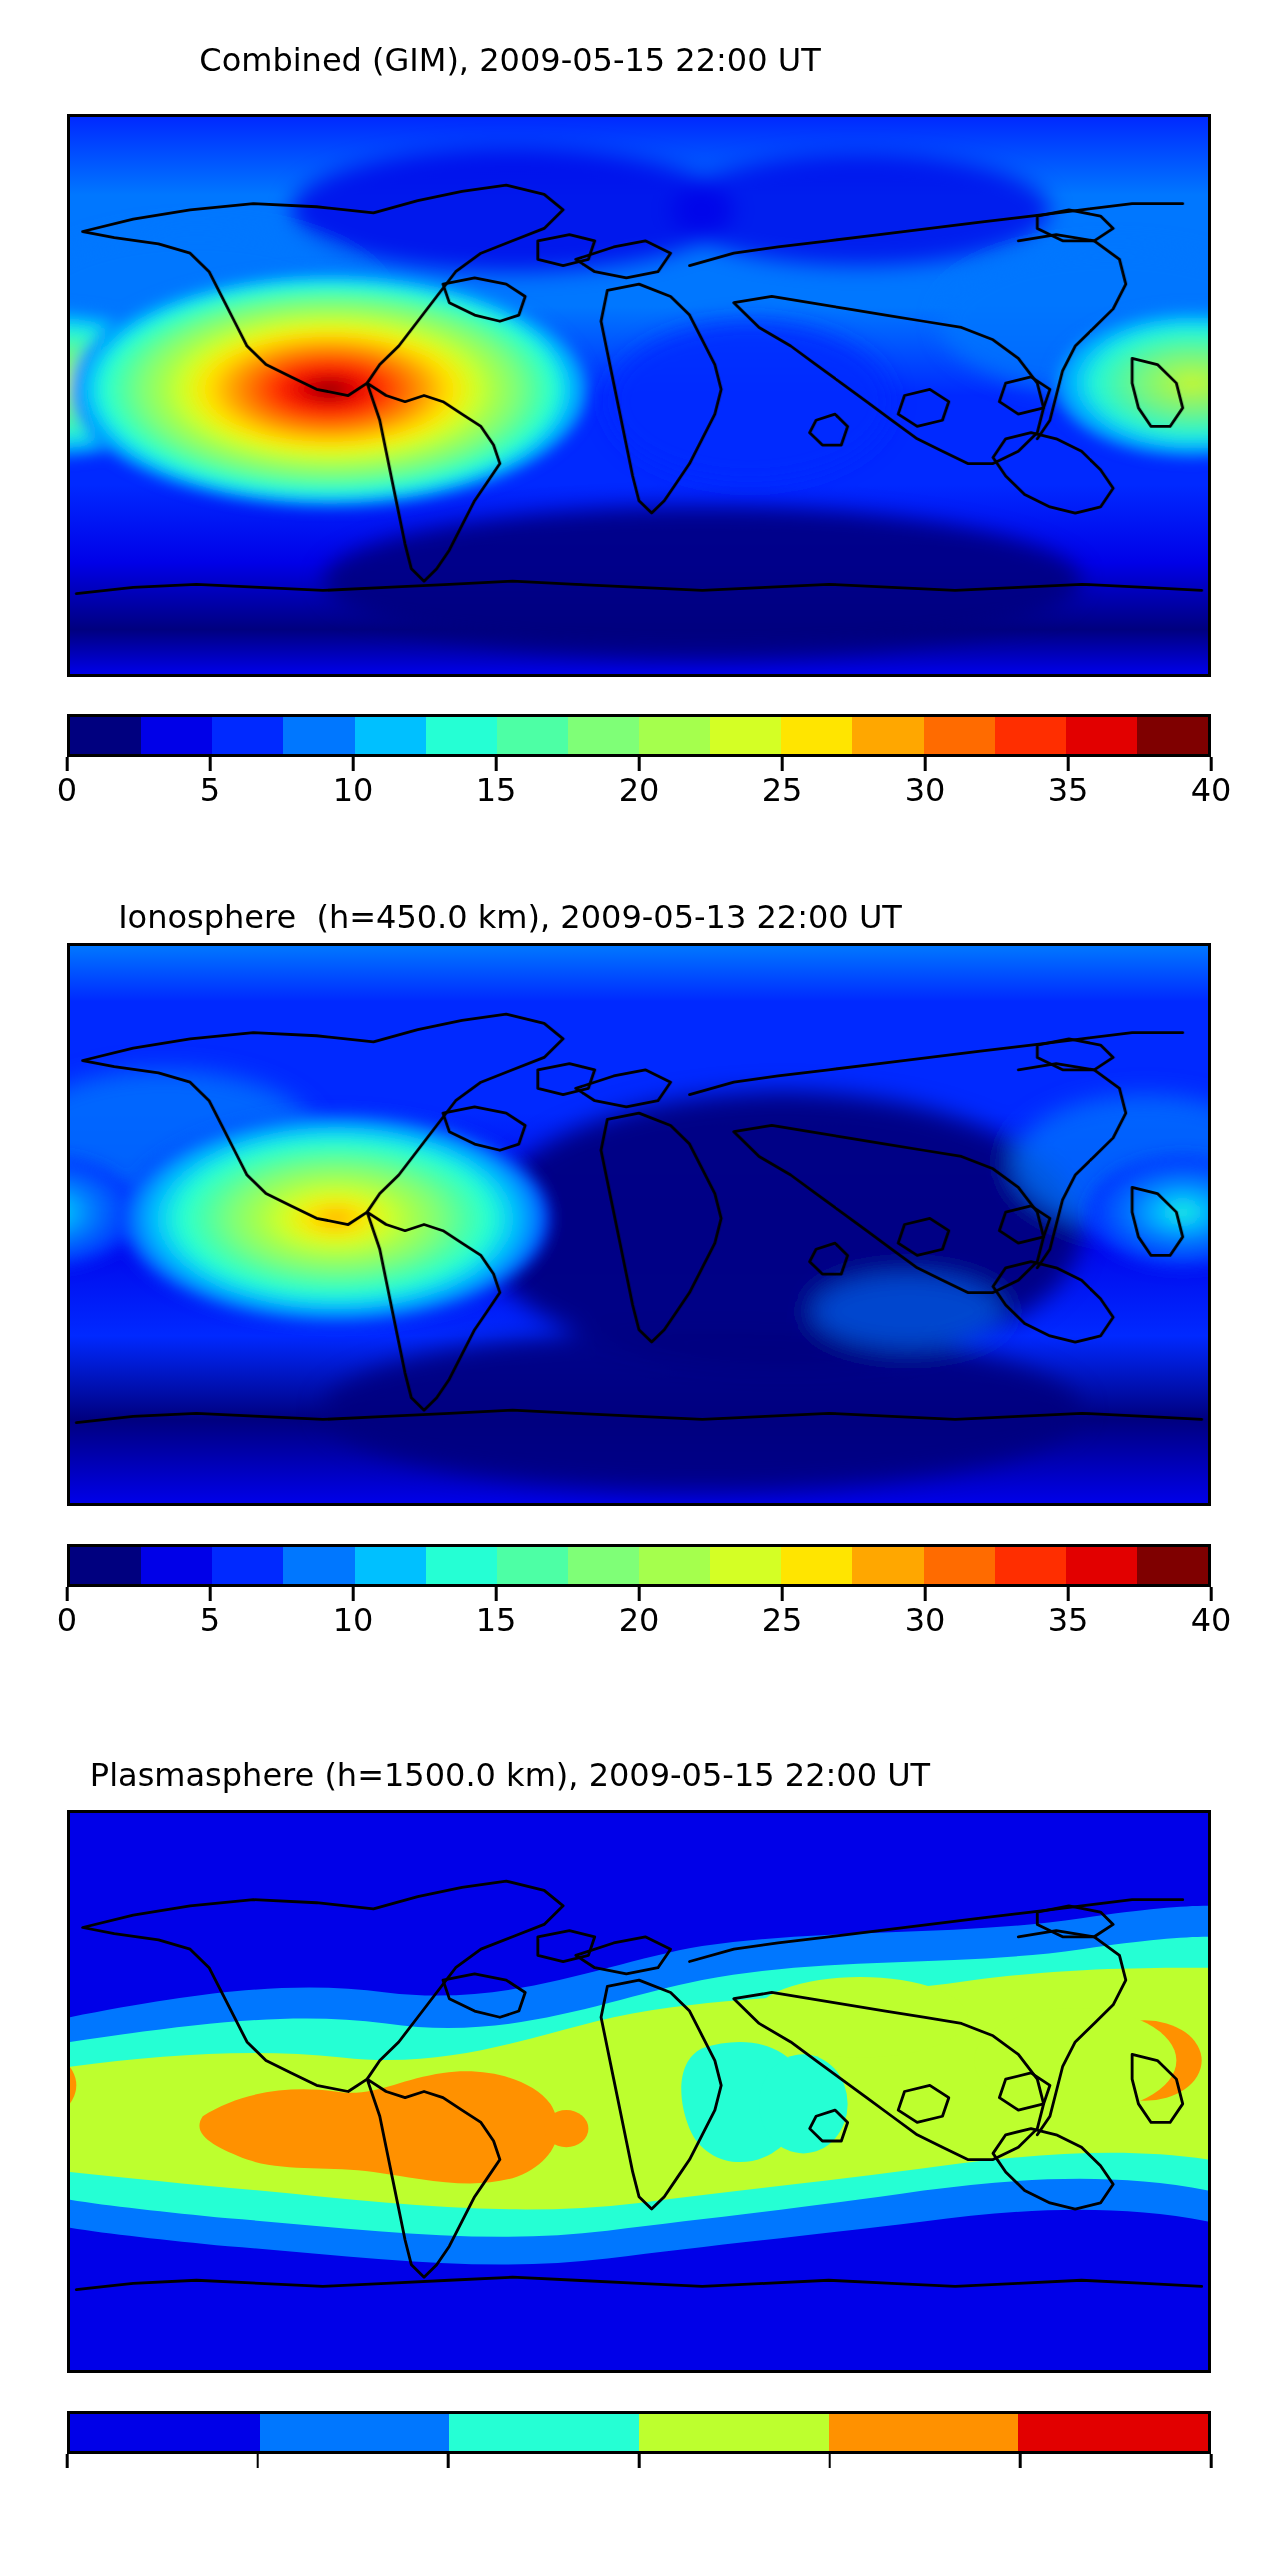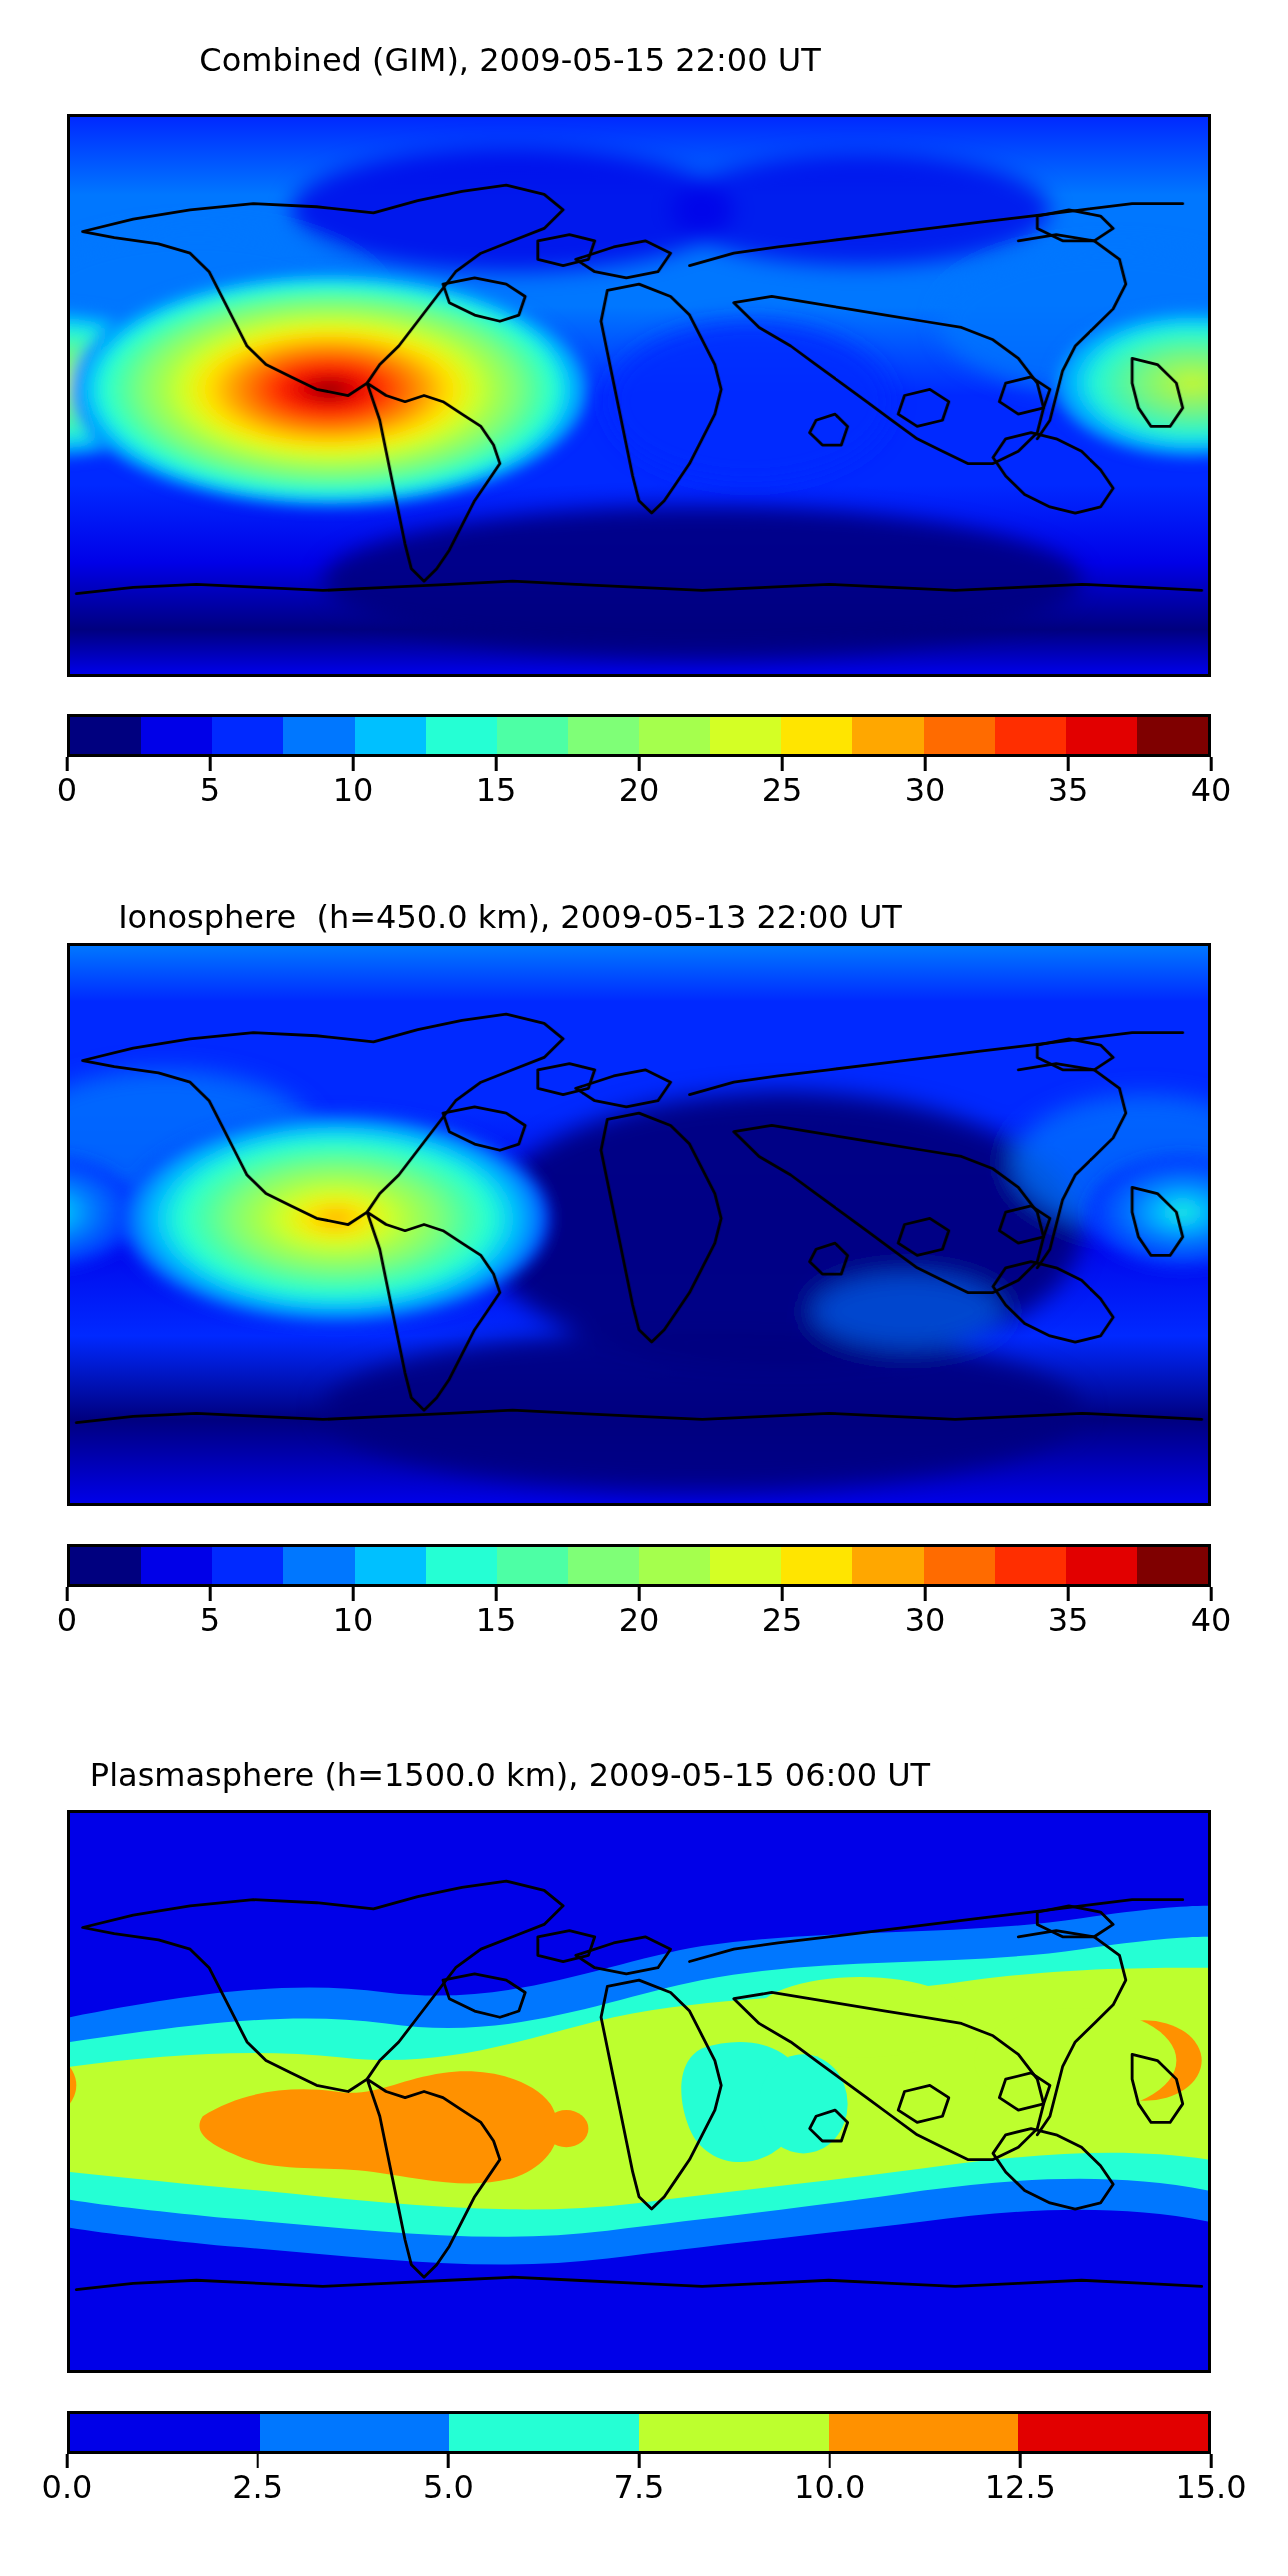--- a/index.html
+++ b/index.html
@@ -280,21 +280,21 @@
         <span class="lb" style="left:50%">20</span>
         <span class="lb" style="left:62.5%">25</span>
         <span class="lb" style="left:75%">30</span>
         <span class="lb" style="left:87.5%">35</span>
         <span class="lb" style="left:100%">40</span>
       </div>
     </div>
   </div>
 
   <div class="panel" style="top:1717px;">
-    <div class="panel-title" style="top:39px;">Plasmasphere (h=1500.0 km), 2009-05-15 06:00 UT</div>
+    <div class="panel-title" style="top:39px;">Plasmasphere (h=1500.0 km), 2009-05-15 22:00 UT</div>
 
     <div class="map-frame" style="top:93px;">
       <svg class="map-svg" viewBox="0 0 360 180" preserveAspectRatio="none">
         <defs>
           <clipPath id="clip3">
               <rect x="0" y="0" width="360" height="180"></rect>
             </clipPath>
         </defs>
 
         <g clip-path="url(#clip3)" shape-rendering="geometricPrecision">
@@ -354,26 +354,17 @@
       </div>
       <div class="cbar-ticks">
         <div class="tk" style="left:0%"></div>
           <div class="tk" style="left:16.6667%"></div>
         <div class="tk" style="left:33.3333%"></div>
           <div class="tk" style="left:50%"></div>
         <div class="tk" style="left:66.6667%"></div>
           <div class="tk" style="left:83.3333%"></div>
         <div class="tk" style="left:100%"></div>
       </div>
-      <div class="cbar-labels">
-        <span class="lb" style="left:0%">0.0</span>
-        <span class="lb" style="left:16.6667%">2.5</span>
-        <span class="lb" style="left:33.3333%">5.0</span>
-        <span class="lb" style="left:50%">7.5</span>
-        <span class="lb" style="left:66.6667%">10.0</span>
-        <span class="lb" style="left:83.3333%">12.5</span>
-        <span class="lb" style="left:100%">15.0</span>
-      </div>
     </div>
   </div>
 
 </div>
 
 
 </body></html>

